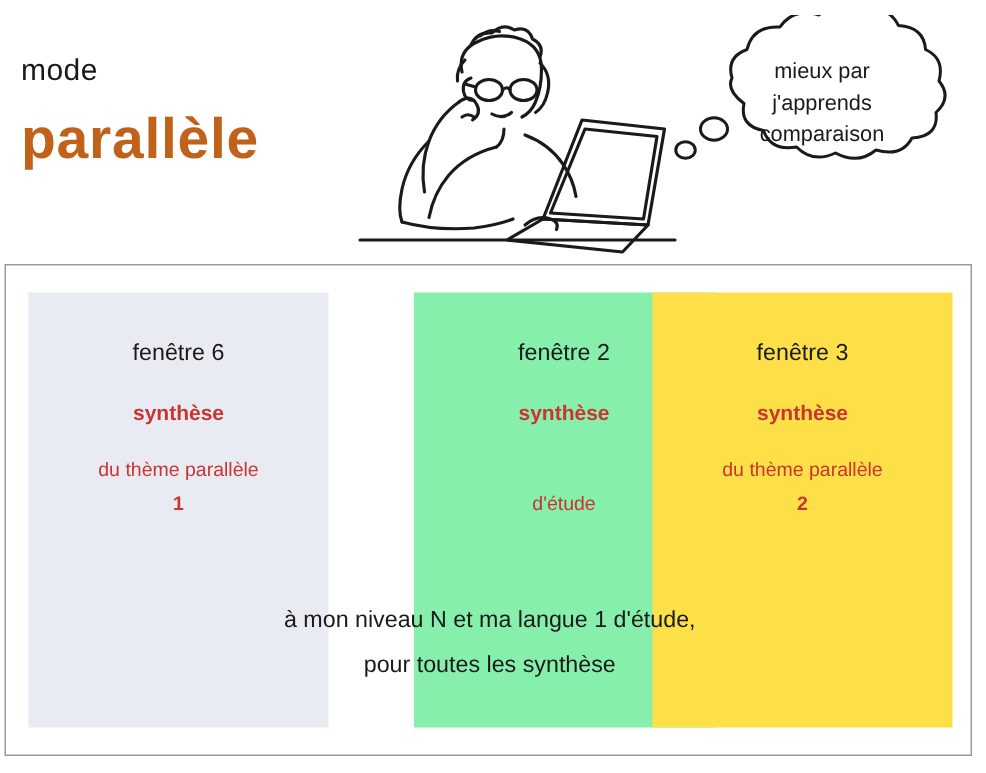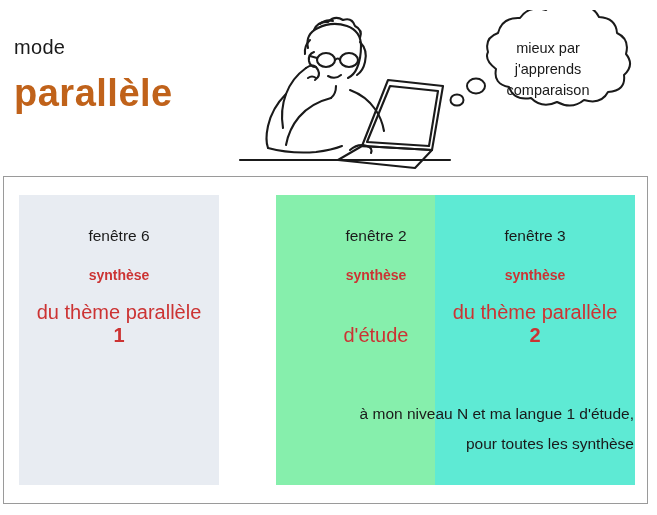--- a/index.html
+++ b/index.html
@@ -100,51 +100,51 @@
   .column {
     position: absolute;
     top: 0;
     width: 200px;
     height: 290px;
     box-sizing: border-box;
     padding-top: 32px;
   }
   #col-1 { left: 0px;   background: #e8ecf2; }
   #col-2 { left: 220px; background: #86efac; margin-left: 37px; }
-  #col-3 { left: 416px; background: #5eead4; }
+  #col-3 { left: 416px; background: #fde047; }
 
   .col-header {
     text-align: center;
     font-size: 15.5px;
     color: #1a1a1a;
     margin-bottom: 22px;
   }
   .col-synth {
     text-align: center;
     font-size: 14px;
     font-weight: bold;
     color: #cc3333;
     margin-bottom: 18px;
   }
   .col-sub {
     text-align: center;
-    font-size: 20px;
+    font-size: 13px;
     color: #cc3333;
     line-height: 23px;
     padding: 0 16px;
   }
   .col-sub b { font-weight: bold; }
 
   
   #footer-text {
     position: absolute;
     left: 15px;
     top: 222px;
     width: 615px;
-    text-align: right;
+    text-align: center;
     font-size: 15.5px;
     color: #1a1a1a;
     line-height: 30px;
   }
   #footer-text div { white-space: nowrap; }
 </style>
 </head>
 <body>
 
 <div id="header">

